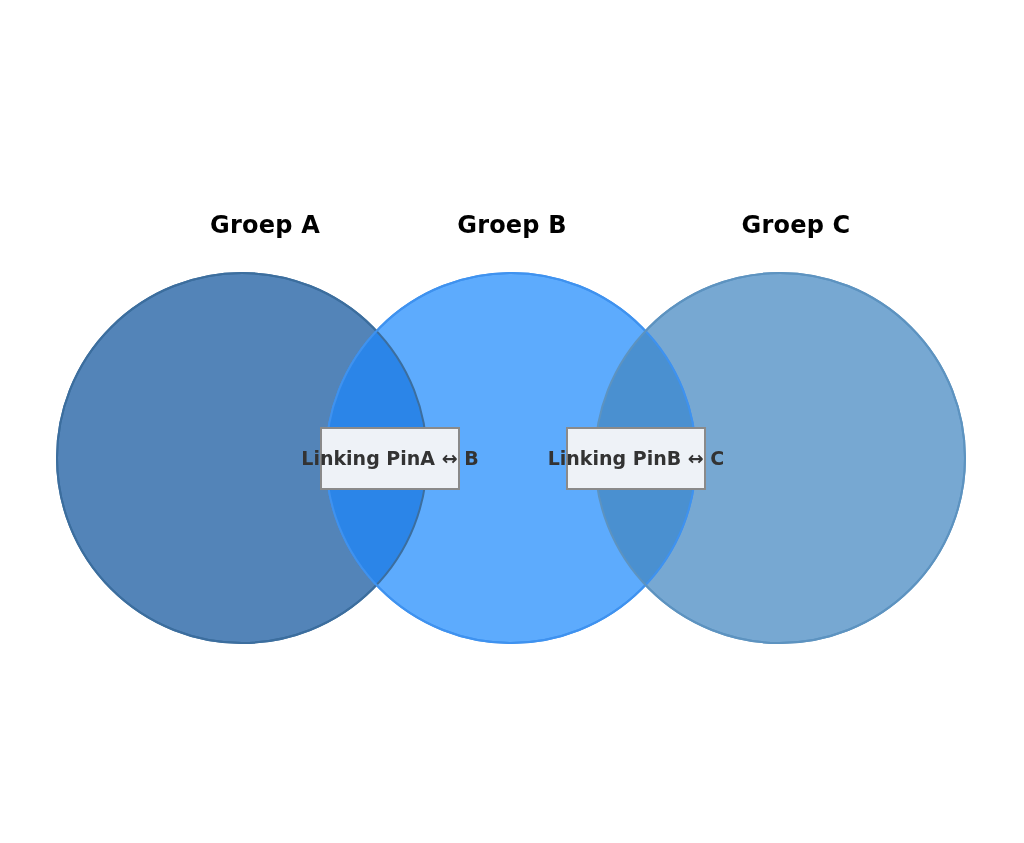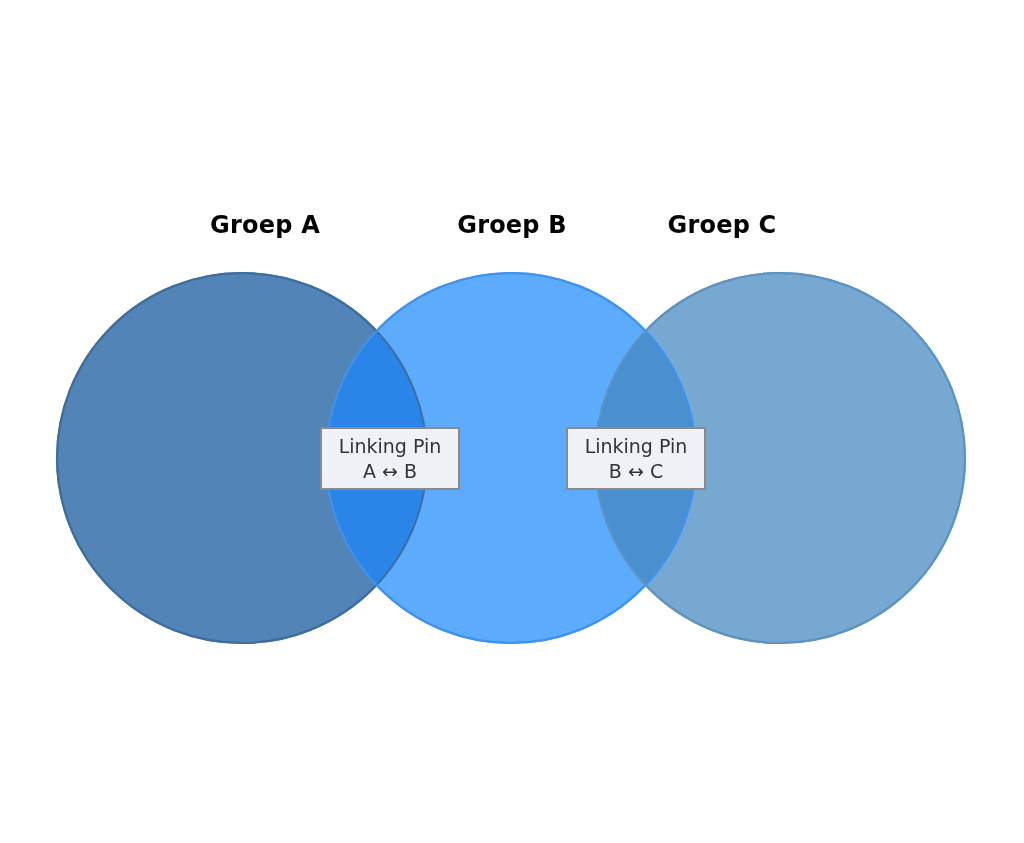--- a/index.html
+++ b/index.html
@@ -36,28 +36,28 @@
     color: #000000;
     white-space: nowrap;
     letter-spacing: 0.2px;
   }
   .pin-box {
     position: absolute;
     box-sizing: border-box;
     background: #eef2f7;
     border: 2px solid #8a8a8a;
     display: flex;
-    flex-direction: column;
     align-items: center;
     justify-content: center;
     font-family: "DejaVu Sans", sans-serif;
     font-size: 19px;
     line-height: 1.28;
     color: #333333;
     white-space: nowrap;
+    font-weight: bold;
   }
   .pin-box .pin-line1 { display: block; }
   .pin-box .pin-line2 { display: block; }
 </style>
 </head>
 <body>
 
 <div id="stage">
 
   <svg class="venn" viewBox="0 0 1024 843">
@@ -89,21 +89,21 @@
 
     <circle cx="242" cy="458" r="185" fill="none" stroke="#3c6e9e" stroke-width="2"></circle>
     <circle cx="511" cy="458" r="185" fill="none" stroke="#3f92ef" stroke-width="2"></circle>
     <circle cx="780" cy="458" r="185" fill="none" stroke="#5d93c0" stroke-width="2"></circle>
   </svg>
 
   <div class="group-label" style="left:265px; top:211px;">Groep A</div>
 
   <div class="group-label" style="left:512px; top:211px;text-align:right;">Groep B</div>
 
-  <div class="group-label" style="left:722px; top:211px;">Groep C</div>
+  <div class="group-label" style="left:796px; top:211px;">Groep C</div>
 
   <div class="pin-box" style="left:320px; top:427px; width:140px; height:63px;">
     <span class="pin-line1">Linking Pin</span>
     <span class="pin-line2">A ↔ B</span>
   </div>
 
   <div class="pin-box" style="left:566px; top:427px; width:140px; height:63px;">
     <span class="pin-line1">Linking Pin</span>
     <span class="pin-line2">B ↔ C</span>
   </div>

